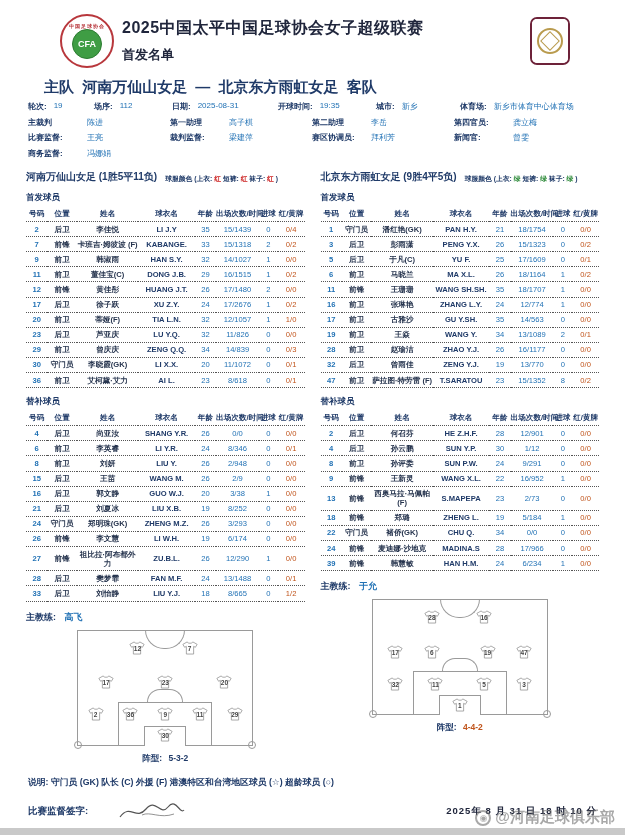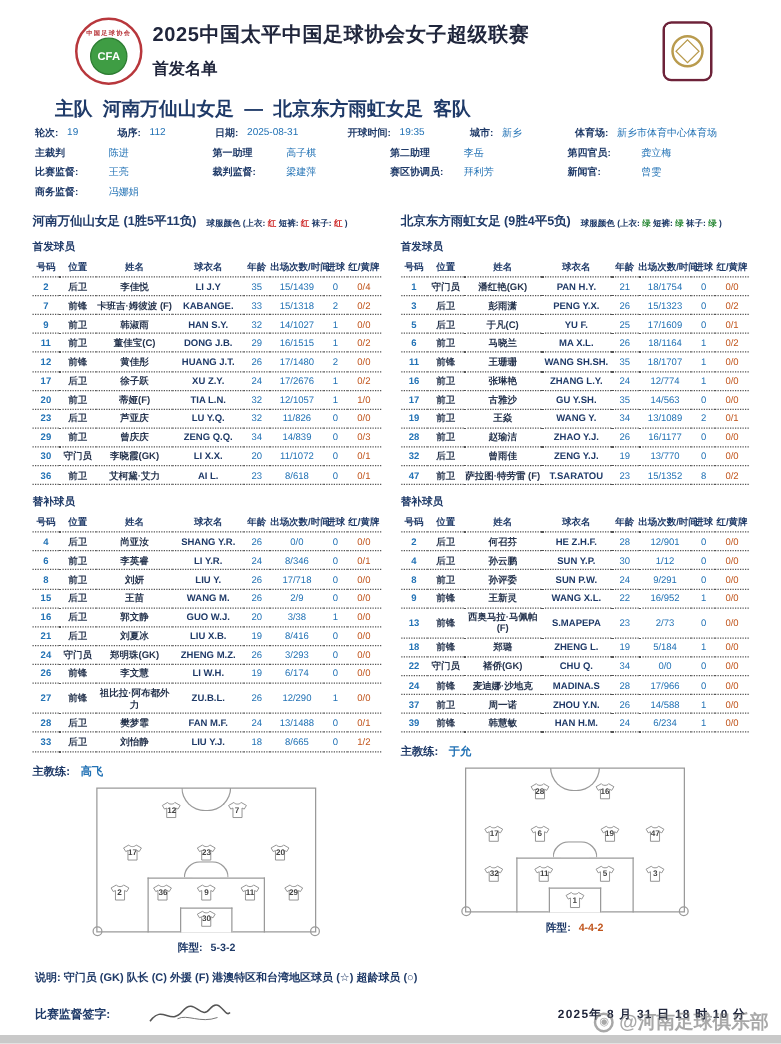--- a/index.html
+++ b/index.html
@@ -382,21 +382,21 @@
               <td class="c-apps">8/346</td>
               <td class="c-goals">0</td>
               <td class="c-cards">0/1</td>
             </tr>
             <tr>
               <td class="c-num">8</td>
               <td class="c-pos">前卫</td>
               <td class="c-name">刘妍</td>
               <td class="c-jersey">LIU Y.</td>
               <td class="c-age">26</td>
-              <td class="c-apps">17/718</td>
+              <td class="c-apps">2/948</td>
               <td class="c-goals">0</td>
               <td class="c-cards">0/0</td>
             </tr>
             <tr>
               <td class="c-num">15</td>
               <td class="c-pos">后卫</td>
               <td class="c-name">王苗</td>
               <td class="c-jersey">WANG M.</td>
               <td class="c-age">26</td>
               <td class="c-apps">2/9</td>
@@ -412,21 +412,21 @@
               <td class="c-apps">3/38</td>
               <td class="c-goals">1</td>
               <td class="c-cards">0/0</td>
             </tr>
             <tr>
               <td class="c-num">21</td>
               <td class="c-pos">后卫</td>
               <td class="c-name">刘夏冰</td>
               <td class="c-jersey">LIU X.B.</td>
               <td class="c-age">19</td>
-              <td class="c-apps">8/416</td>
+              <td class="c-apps">8/252</td>
               <td class="c-goals">0</td>
               <td class="c-cards">0/0</td>
             </tr>
             <tr>
               <td class="c-num">24</td>
               <td class="c-pos">守门员</td>
               <td class="c-name">郑明珠(GK)</td>
               <td class="c-jersey">ZHENG M.Z.</td>
               <td class="c-age">26</td>
               <td class="c-apps">3/293</td>
@@ -810,30 +810,20 @@
               <td class="c-num">24</td>
               <td class="c-pos">前锋</td>
               <td class="c-name">麦迪娜·沙地克</td>
               <td class="c-jersey">MADINA.S</td>
               <td class="c-age">28</td>
               <td class="c-apps">17/966</td>
               <td class="c-goals">0</td>
               <td class="c-cards">0/0</td>
             </tr>
             <tr>
-              <td class="c-num">37</td>
-              <td class="c-pos">前卫</td>
-              <td class="c-name">周一诺</td>
-              <td class="c-jersey">ZHOU Y.N.</td>
-              <td class="c-age">26</td>
-              <td class="c-apps">14/588</td>
-              <td class="c-goals">1</td>
-              <td class="c-cards">0/0</td>
-            </tr>
-            <tr>
               <td class="c-num">39</td>
               <td class="c-pos">前锋</td>
               <td class="c-name">韩慧敏</td>
               <td class="c-jersey">HAN H.M.</td>
               <td class="c-age">24</td>
               <td class="c-apps">6/234</td>
               <td class="c-goals">1</td>
               <td class="c-cards">0/0</td>
             </tr>
           </tbody>

